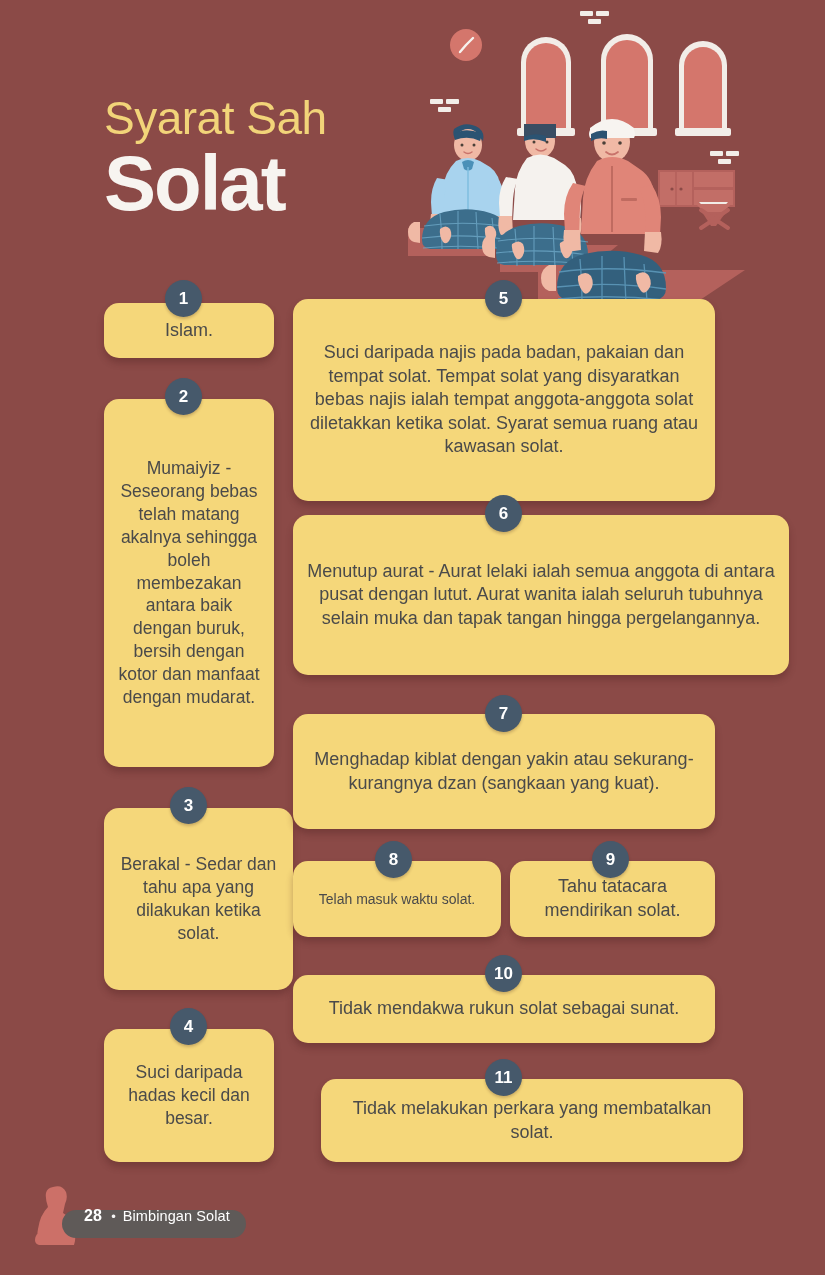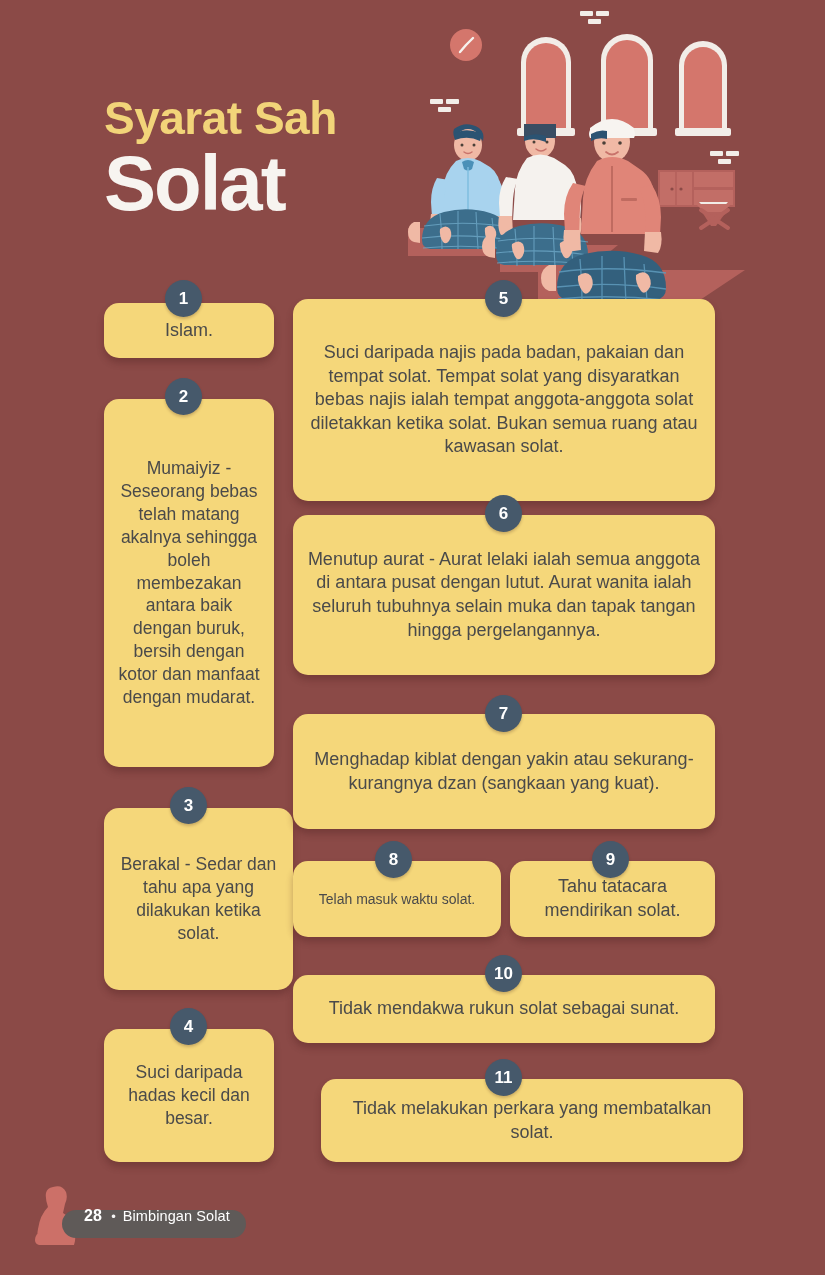--- a/index.html
+++ b/index.html
@@ -27,21 +27,21 @@
 
   
   #title-block {
     position:absolute;
     left:104px; top:95px;
     width:340px;
     z-index:5;
   }
   #title-top {
     font-size:46px;
-    font-weight:bold;
+    font-weight:normal;
     color:#F2D479;
     letter-spacing:-0.5px;
     line-height:1.02;
     white-space:nowrap;
   }
   #title-main {
     font-size:78px;
     font-weight:bold;
     color:#F7F4F0;
     letter-spacing:-2px;
@@ -282,25 +282,25 @@
     <span>Berakal - Sedar dan tahu apa yang dilakukan ketika solat.</span>
   </div>
 
   <div class="badge" style="left:170px; top:1008px;">4</div>
   <div class="card" style="left:104px; top:1029px; width:170px; height:133px; font-size:17.5px;">
     <span>Suci daripada hadas kecil dan besar.</span>
   </div>
 
   <div class="badge" style="left:485px; top:280px;">5</div>
   <div class="card" style="left:293px; top:299px; width:422px; height:202px; font-size:18px;">
-    <span>Suci daripada najis pada badan, pakaian dan tempat solat. Tempat solat yang disyaratkan bebas najis ialah tempat anggota-anggota solat diletakkan ketika solat. Bukan semua ruang atau kawasan solat.</span>
+    <span>Suci daripada najis pada badan, pakaian dan tempat solat. Tempat solat yang disyaratkan bebas najis ialah tempat anggota-anggota solat diletakkan ketika solat. Syarat semua ruang atau kawasan solat.</span>
   </div>
 
   <div class="badge" style="left:485px; top:495px;">6</div>
-  <div class="card" style="left:293px; top:515px; width:422px; height:160px; font-size:18px;">
+  <div class="card" style="left:293px; top:515px; width:496px; height:160px; font-size:18px;">
     <span>Menutup aurat - Aurat lelaki ialah semua anggota di antara pusat dengan lutut. Aurat wanita ialah seluruh tubuhnya selain muka dan tapak tangan hingga pergelangannya.</span>
   </div>
 
   <div class="badge" style="left:485px; top:695px;">7</div>
   <div class="card" style="left:293px; top:714px; width:422px; height:115px; font-size:18px;">
     <span>Menghadap kiblat dengan yakin atau sekurang-kurangnya dzan (sangkaan yang kuat).</span>
   </div>
 
   <div class="badge" style="left:375px; top:841px;">8</div>
   <div class="card" style="left:293px; top:861px; width:208px; height:76px; font-size:14px;">

